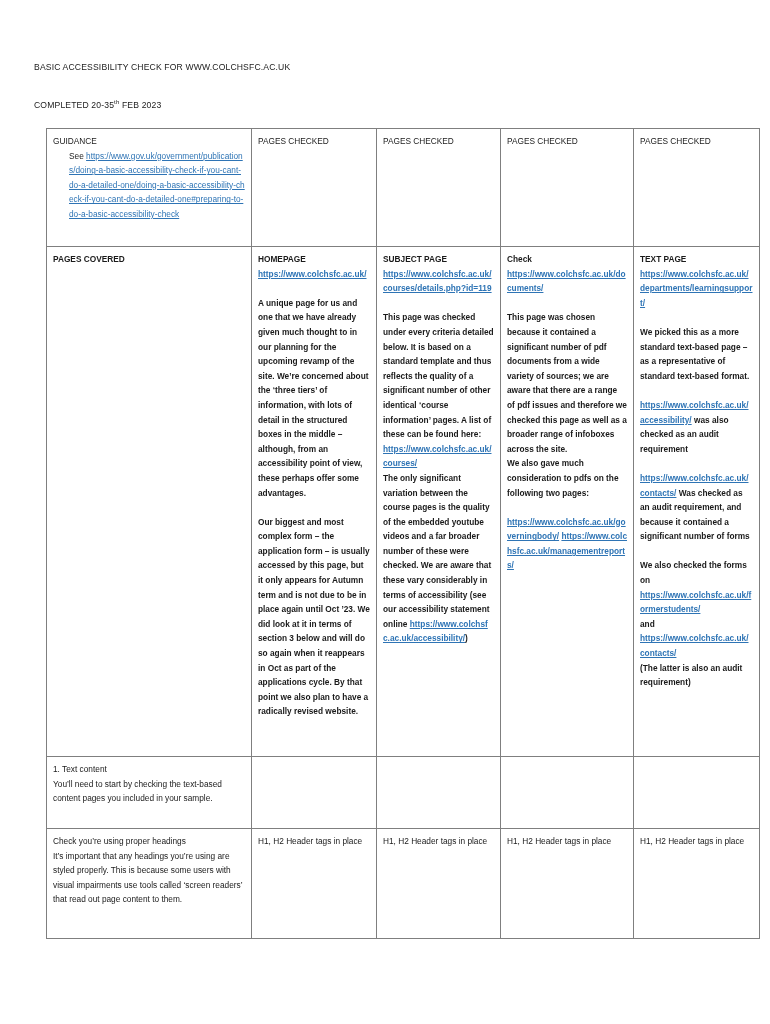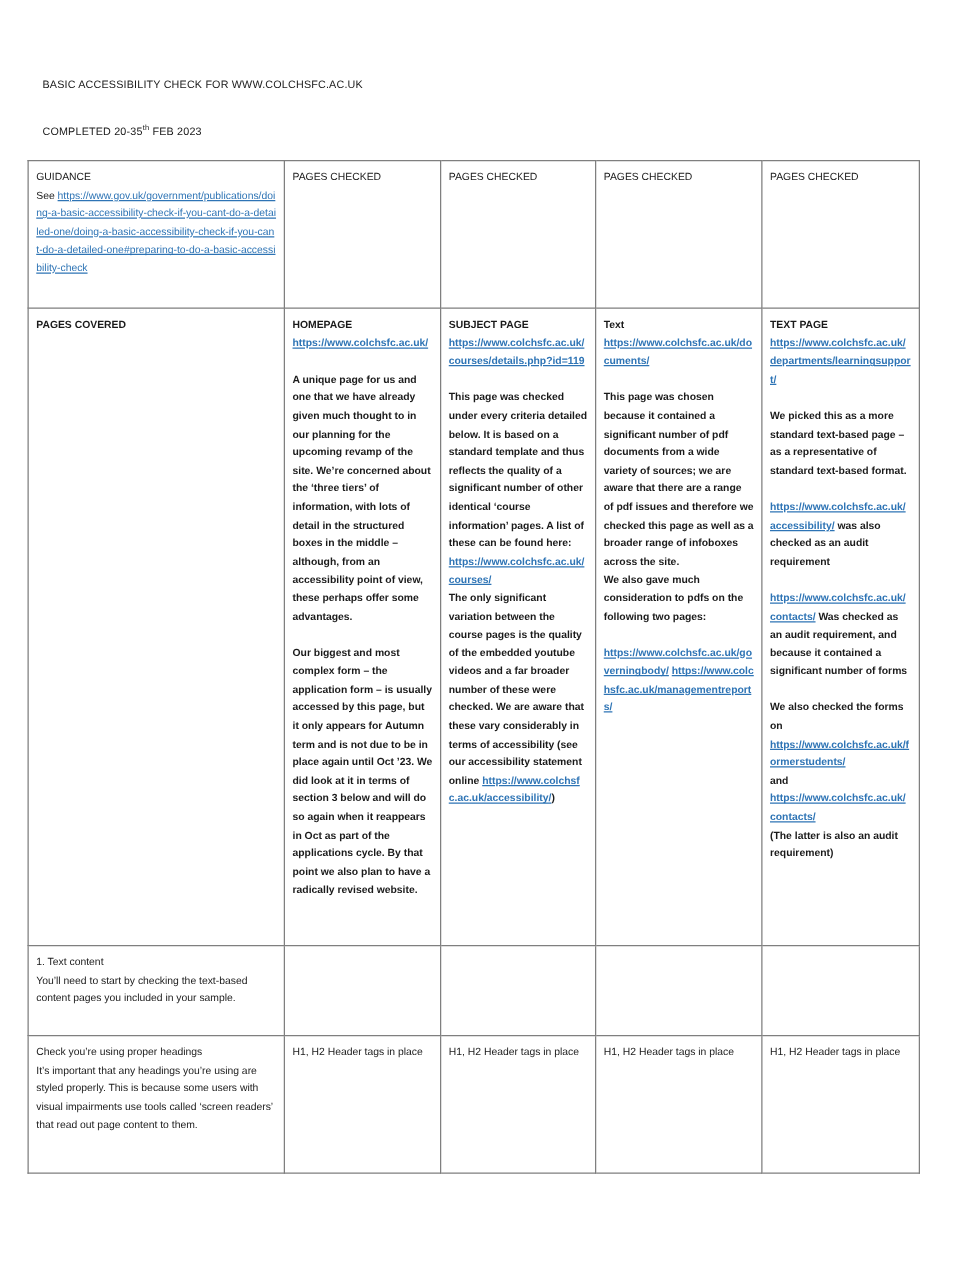--- a/index.html
+++ b/index.html
@@ -41,21 +41,21 @@
     color: #1a1a1a;
     white-space: nowrap;
   }
   .doc-subtitle sup {
     font-size: 6px;
     vertical-align: super;
     line-height: 0;
   }
   table.sheet {
     position: absolute;
-    left: 22px;
+    left: 46px;
     top: 128px;
     width: 713px;
     border-collapse: collapse;
     table-layout: fixed;
     background: #ffffff;
     padding-left: 46px;
   }
   table.sheet td {
     border: 0.8px solid #7f7f7f;
     vertical-align: top;
@@ -82,21 +82,21 @@
     white-space: nowrap;
   }
   .lnk {
     color: #2e74b5;
     text-decoration: underline;
     word-break: break-all;
     overflow-wrap: anywhere;
   }
   .para { display: block; }
   .gap { display: block; height: 14.6px; }
-  .body-txt { display: block; }
+  .body-txt { display: block; margin-left: 16px; }
 </style>
 </head>
 <body>
 
 <div class="page">
 
   <div class="doc-title">BASIC ACCESSIBILITY CHECK FOR WWW.COLCHSFC.AC.UK</div>
 
   <div class="doc-subtitle"><span>COMPLETED 20-35</span><sup>th</sup><span> FEB 2023</span></div>
 
@@ -146,21 +146,21 @@
         <td>
           <span class="hdr">SUBJECT PAGE</span>
           <span class="lnk">https://www.colchsfc.ac.uk/courses/details.php?id=119</span>
           <span class="gap"></span>
           <span class="para">This page was checked under every criteria detailed below. It is based on a standard template and thus reflects the quality of a significant number of other identical ‘course information’ pages. A list of these can be found here:</span>
           <span class="lnk">https://www.colchsfc.ac.uk/courses/</span>
           <span class="para"><span>The only significant variation between the course pages is the quality of the embedded youtube videos and a far broader number of these were checked. We are aware that these vary considerably in terms of accessibility  (see our accessibility statement online </span><span class="lnk">https://www.colchsfc.ac.uk/accessibility/</span><span>)</span></span>
         </td>
 
         <td>
-          <span class="hdr">Text</span>
+          <span class="hdr">Check</span>
           <span class="lnk">https://www.colchsfc.ac.uk/documents/</span>
           <span class="gap"></span>
           <span class="para">This page was chosen because it contained a significant number of pdf documents from a wide variety of sources; we are aware that there are a range of pdf issues and therefore we checked this page as well as a broader range of infoboxes across the site.</span>
           <span class="para">We also gave much consideration to pdfs on the following two pages:</span>
           <span class="gap"></span>
           <span class="lnk">https://www.colchsfc.ac.uk/governingbody/</span>
           <span class="lnk">https://www.colchsfc.ac.uk/managementreports/</span>
         </td>
 
         <td>

